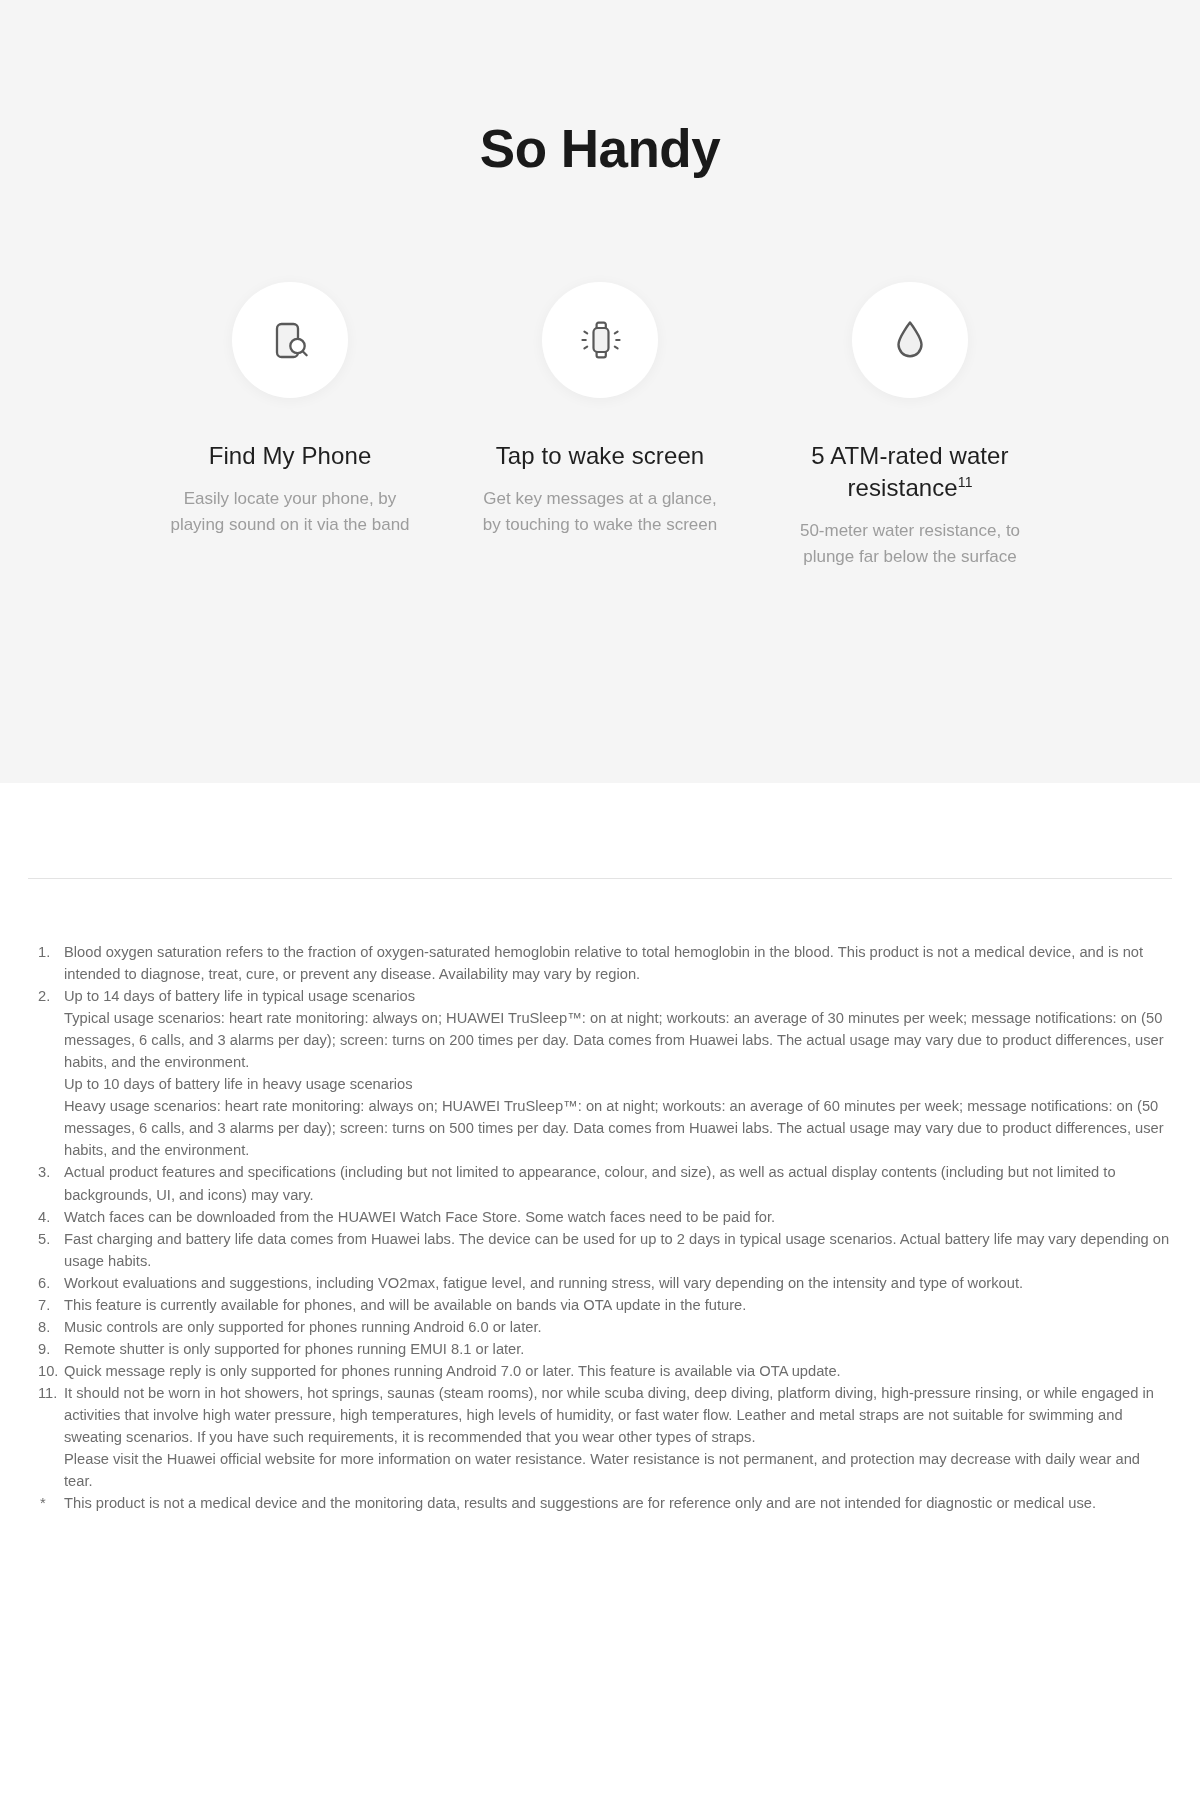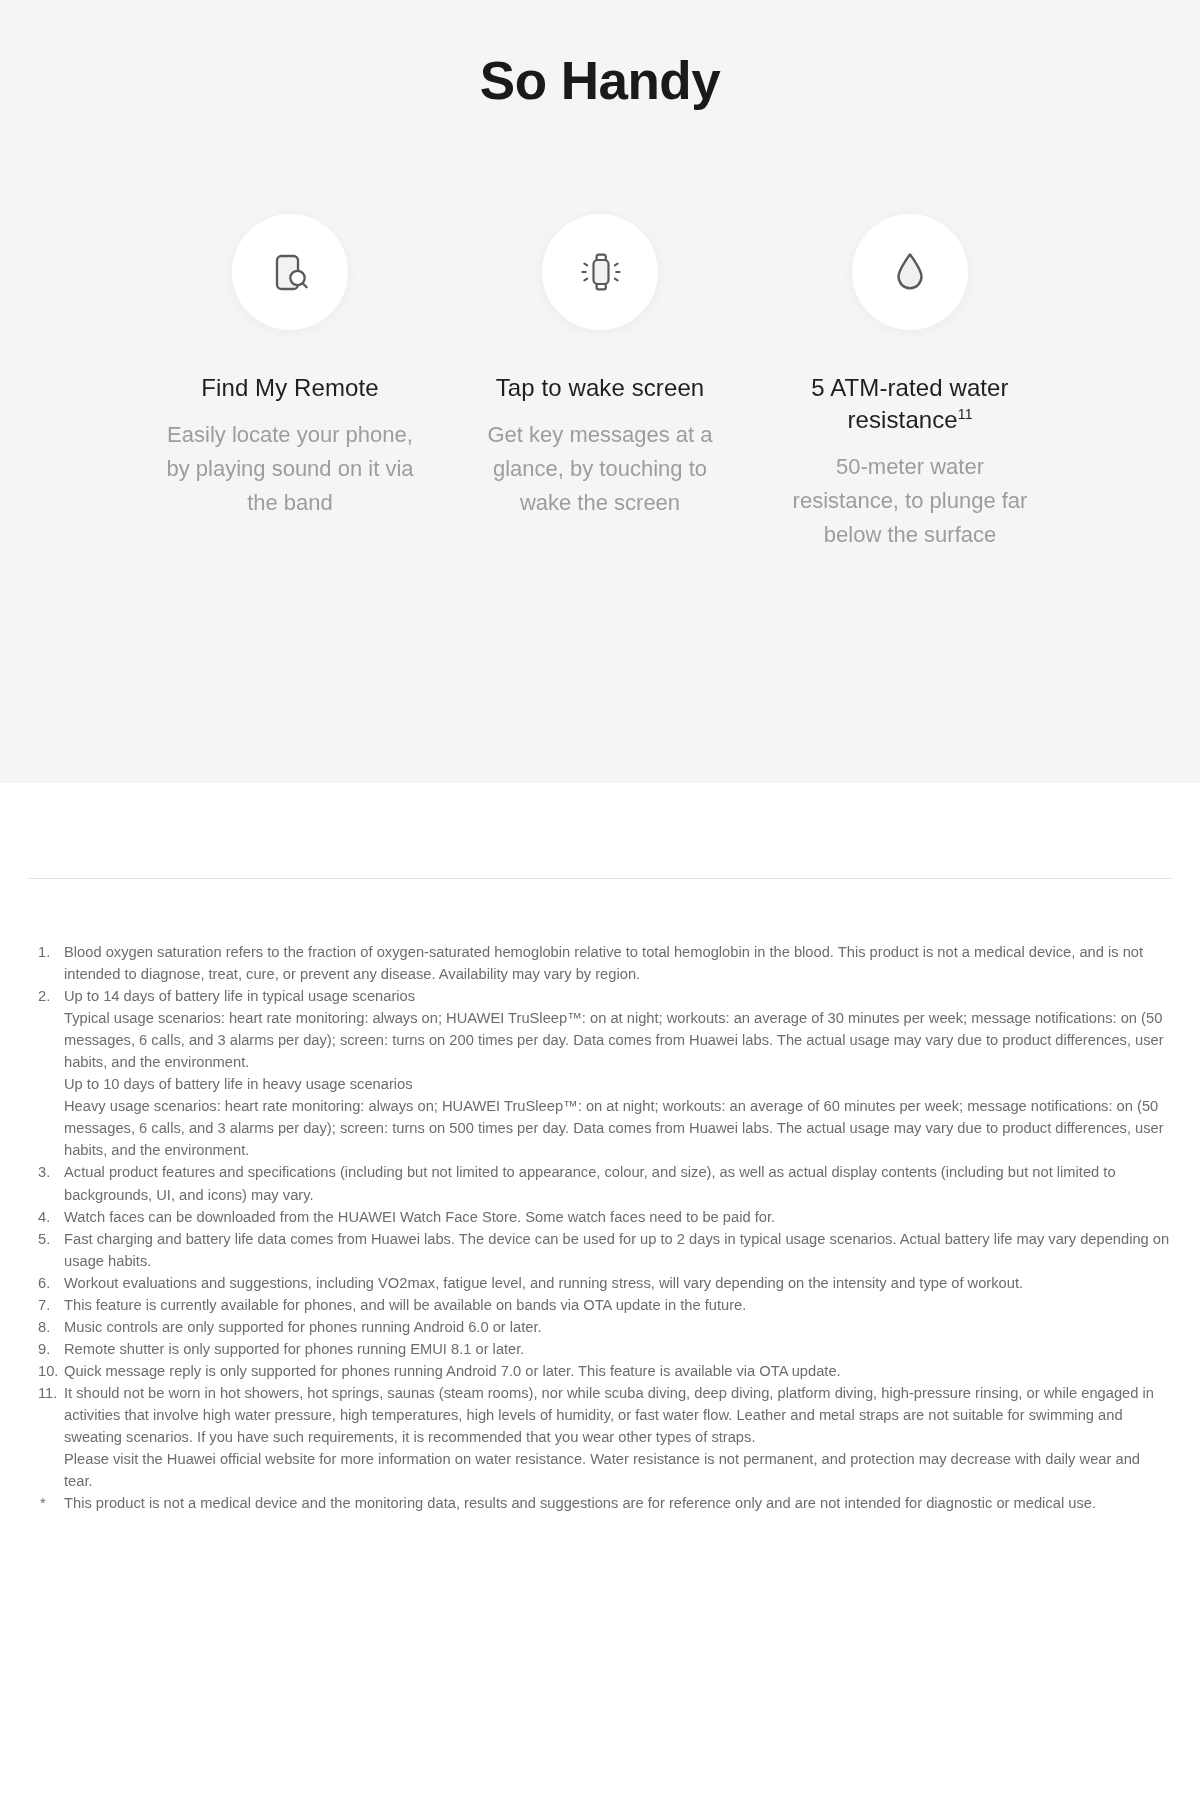--- a/index.html
+++ b/index.html
@@ -9,21 +9,21 @@
     font-family: "Liberation Sans", sans-serif;
     -webkit-font-smoothing: antialiased;
   }
   .page { width: 1200px; position: relative; }
 
   
   .hero {
     background: #f5f5f5;
     width: 1200px;
     height: 783px;
-    padding-top: 52px;
+    padding-top: 120px;
   }
   .hero-title {
     text-align: center;
     font-size: 53px;
     font-weight: 700;
     color: #1a1a1a;
     letter-spacing: -0.5px;
     line-height: 1.1;
   }
 
@@ -59,21 +59,21 @@
     line-height: 1.32;
     letter-spacing: 0.1px;
   }
   .feature-title sup {
     font-size: 14px;
     vertical-align: super;
     line-height: 0;
   }
   .feature-desc {
     margin-top: 14px;
-    font-size: 22px;
+    font-size: 17px;
     font-weight: 400;
     color: #9d9d9d;
     line-height: 1.55;
     max-width: 250px;
   }
   .feature.f3 .feature-desc { max-width: 256px; }
 
   
   .footnotes-wrap {
     background: #ffffff;
@@ -125,21 +125,21 @@
         <div class="feature-badge">
           <span>
             <svg width="54" height="54" viewBox="0 0 54 54" fill="none">
               <rect x="14" y="11" width="21" height="33" rx="4.5" stroke="#595959" stroke-width="2.3" fill="#f2f2f2"></rect>
               <circle cx="34.5" cy="33" r="7.2" stroke="#595959" stroke-width="2.3" fill="#ffffff"></circle>
               <line x1="39.6" y1="38.2" x2="43.6" y2="42.2" stroke="#595959" stroke-width="2.3" stroke-linecap="round"></line>
             </svg>
           </span>
         </div>
         <div class="feature-title">
-          <span>Find My Remote</span>
+          <span>Find My Phone</span>
         </div>
         <div class="feature-desc">Easily locate your phone, by playing sound on it via the band</div>
       </div>
 
       <div class="feature f2">
         <div class="feature-badge">
           <span>
             <svg width="54" height="54" viewBox="0 0 54 54" fill="none">
               <rect x="20.5" y="15" width="15" height="24" rx="4" stroke="#595959" stroke-width="2.2" fill="#f2f2f2"></rect>
               <path d="M23.6 15 V11.6 a1.9 1.9 0 0 1 1.9 -1.9 h5.4 a1.9 1.9 0 0 1 1.9 1.9 V15" stroke="#595959" stroke-width="2.2" fill="none"></path>

